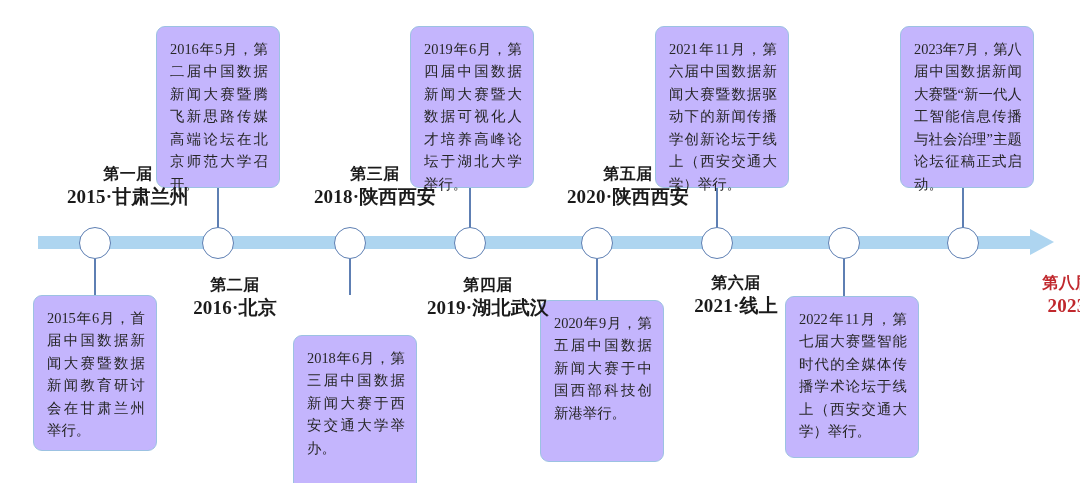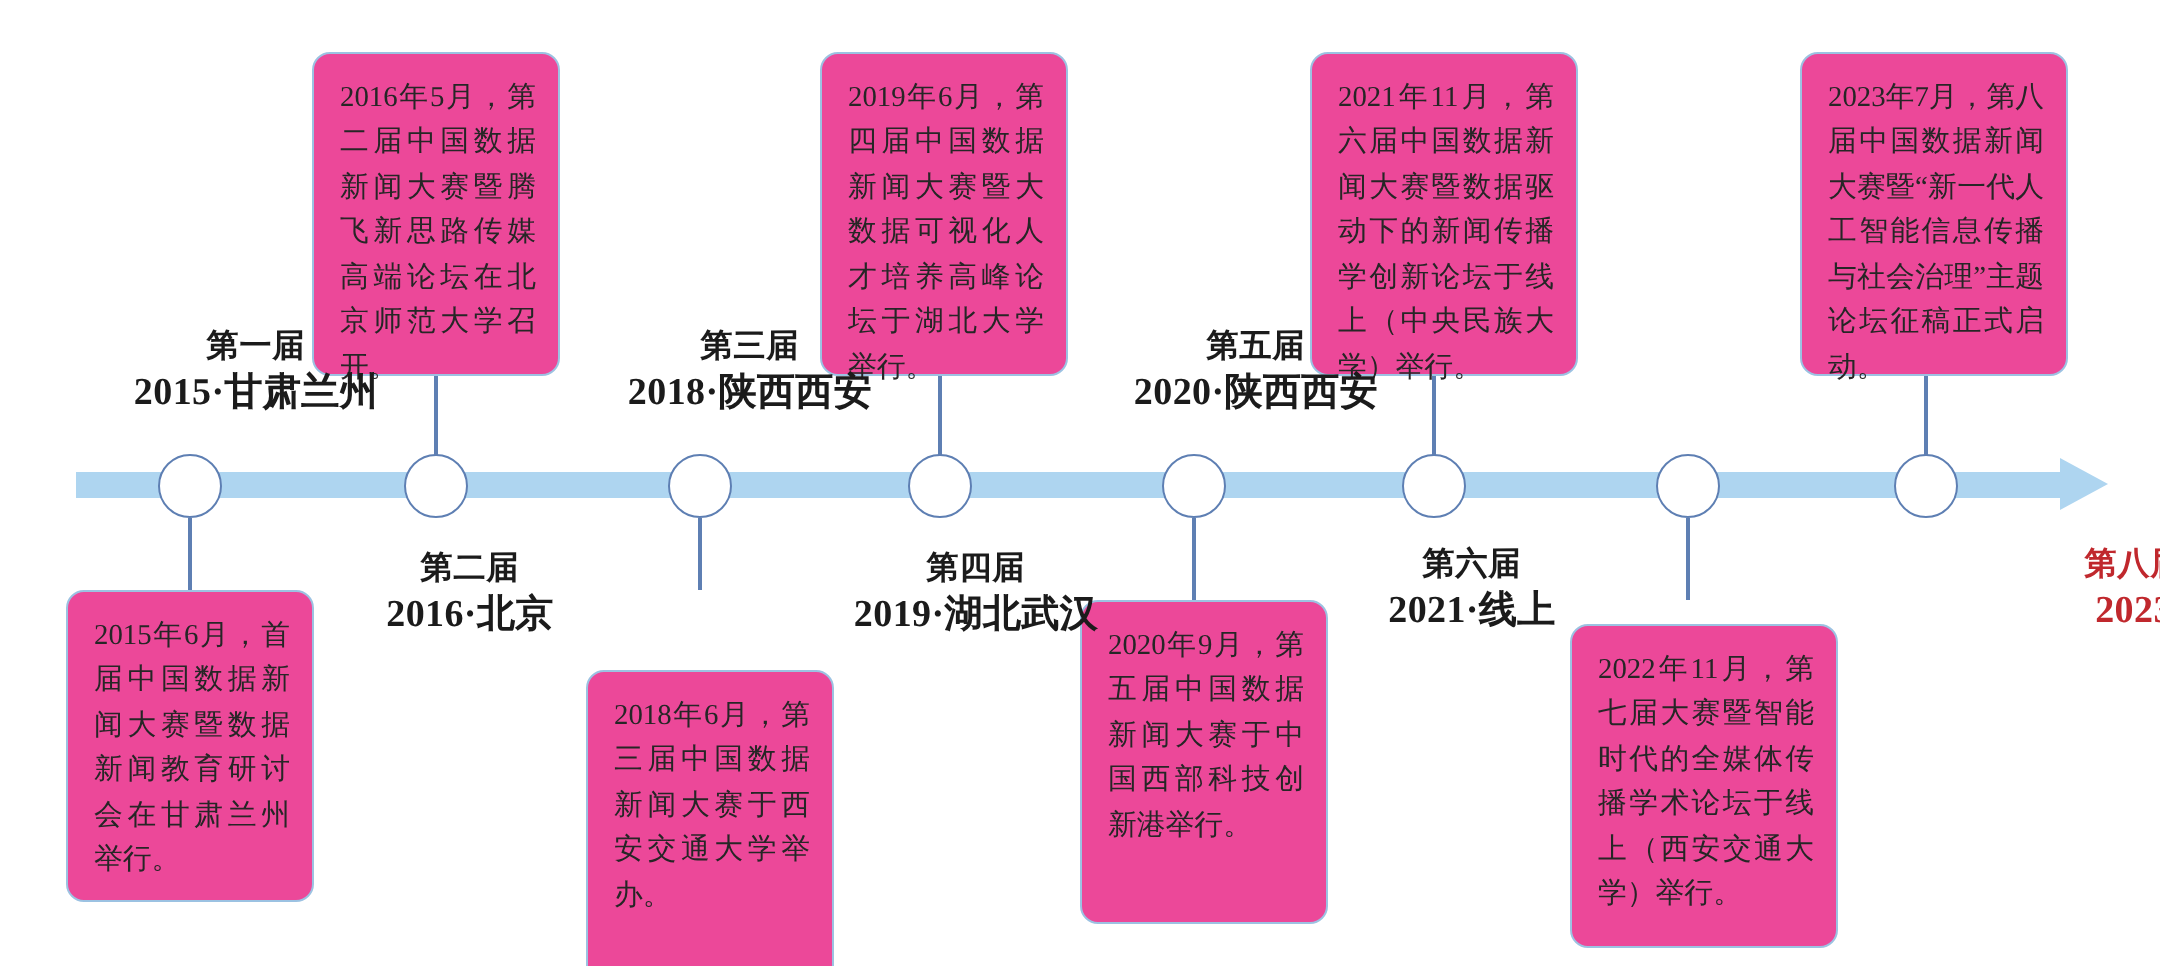--- a/index.html
+++ b/index.html
@@ -92,21 +92,21 @@
     color: #C0282D;
   }
 
   
   .card {
     position: absolute;
     box-sizing: border-box;
     width: 124px;
     border: 1.4px solid #9CC2E2;
     border-radius: 9px;
-    background: #ec4899;
+    background: #c4b5fd;
     padding: 11px 11px 10px 13px;
     font-size: 14.4px;
     line-height: 1.56;
     color: #262626;
     text-align: justify;
     text-justify: inter-character;
     z-index: 5;
   }
   .card.wide { width: 134px; }
 </style>
@@ -168,26 +168,26 @@
     <span>2020年9月，第五届中国数据新闻大赛于中国西部科技创新港举行。</span>
   </div>
 
   <div class="stem" style="left:717px; top:188px; height:41px;"></div>
   <div class="node" style="left:717px;"></div>
   <div class="era-label" style="left:736px; top:272px;">
     <span class="era-ord">第六届</span>
     <span class="era-where">2021·线上</span>
   </div>
   <div class="card wide" style="left:655px; top:26px; height:162px;">
-    <span>2021年11月，第六届中国数据新闻大赛暨数据驱动下的新闻传播学创新论坛于线上（中央民族大学）举行。</span>
+    <span>2021年11月，第六届中国数据新闻大赛暨数据驱动下的新闻传播学创新论坛于线上（西安交通大学）举行。</span>
   </div>
 
   <div class="stem" style="left:844px; top:259px; height:41px;"></div>
   <div class="node" style="left:844px;"></div>
-  <div class="card wide" style="left:785px; top:312px; height:162px;">
+  <div class="card wide" style="left:785px; top:296px; height:162px;">
     <span>2022年11月，第七届大赛暨智能时代的全媒体传播学术论坛于线上（西安交通大学）举行。</span>
   </div>
 
   <div class="stem" style="left:963px; top:188px; height:41px;"></div>
   <div class="node" style="left:963px;"></div>
   <div class="era-label is-highlight" style="left:1067px; top:272px;">
     <span class="era-ord">第八届</span>
     <span class="era-where">2023</span>
   </div>
   <div class="card wide" style="left:900px; top:26px; height:162px;">

